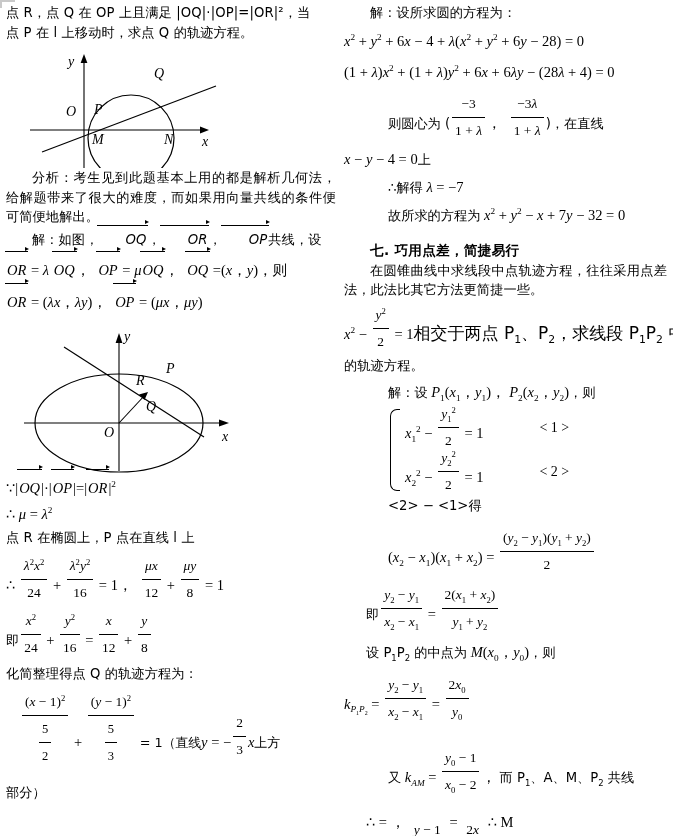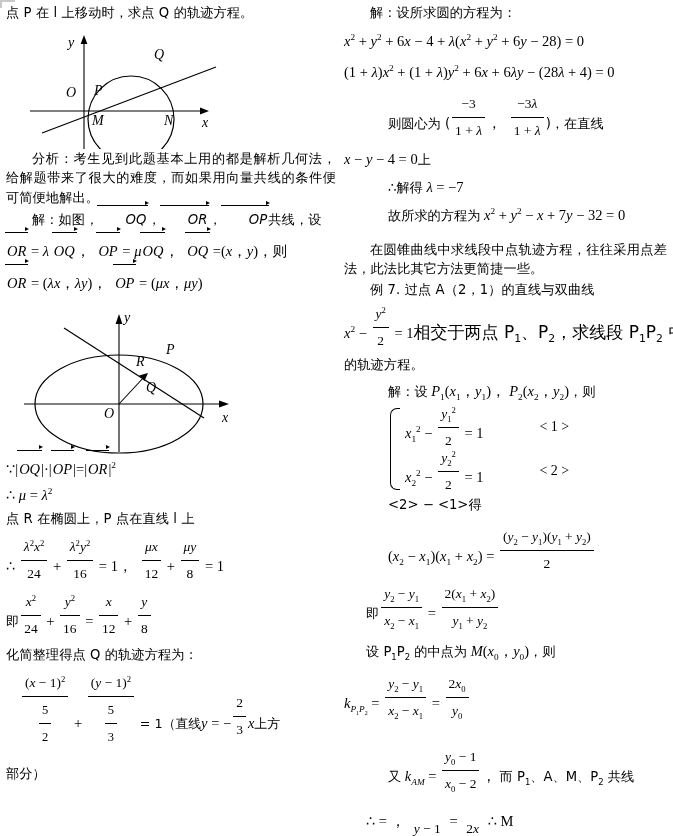--- a/index.html
+++ b/index.html
@@ -144,20 +144,21 @@
 </head>
 <body>
 
 <div class="page">
 
   <div class="col col-left">
 
     <div class="topmark"></div>
 
     <div class="zh" style="margin-top:1px;">
+      <div>点 R，点 Q 在 OP 上且满足 |OQ|·|OP|=|OR|²，当</div>
       <div>点 P 在 l 上移动时，求点 Q 的轨迹方程。</div>
     </div>
 
     <div class="figure fig1">
       <svg width="330" height="126" viewBox="0 0 330 126">
 
         <line x1="78" y1="128" x2="78" y2="18" stroke="#000" stroke-width="1.1"></line>
         <polygon points="78,12 74.6,21 81.4,21" fill="#000"></polygon>
 
         <line x1="24" y1="88" x2="196" y2="88" stroke="#000" stroke-width="1.1"></line>
@@ -287,25 +288,23 @@
     <div class="math i2" style="margin-top:1px;">
       <span style="font-family:'DejaVu Sans',sans-serif;font-size:13.2px;">∴解得</span> <i>λ</i> = −7
     </div>
 
     <div class="math i2" style="margin-top:1px;">
       <span style="font-family:'DejaVu Sans',sans-serif;font-size:13.2px;">故所求的方程为</span> <i>x</i><sup>2</sup> + <i>y</i><sup>2</sup> − <i>x</i> + 7<i>y</i> − 32 = 0
     </div>
 
     <div class="gap-m"></div>
 
+    <div class="heading">七. 巧用点差，简捷易行</div>
     <div class="zh ind">在圆锥曲线中求线段中点轨迹方程，往往采用点差法，此法比其它方法更简捷一些。</div>
 
-    <div class="zh ind" style="margin-top:1px;">
-      <span>例 7.</span> <span>过点 A（2，1）的直线与双曲线</span>
-    </div>
 
     <div class="math" style="margin-top:2px;">
       <i>x</i><sup>2</sup> − <span class="frac"><span class="num"><i>y</i><sup>2</sup></span><span class="den">2</span></span> = 1<span style="font-family:'DejaVu Sans',sans-serif;font-size:17px;">相交于两点 P<sub>1</sub>、P<sub>2</sub>，求线段 P<sub>1</sub>P<sub>2</sub> 中点</span>
     </div>
 
     <div class="zh" style="line-height:22px;">
       <span>的轨迹方程。</span>
     </div>
 
     <div class="math i2" style="margin-top:2px;">

